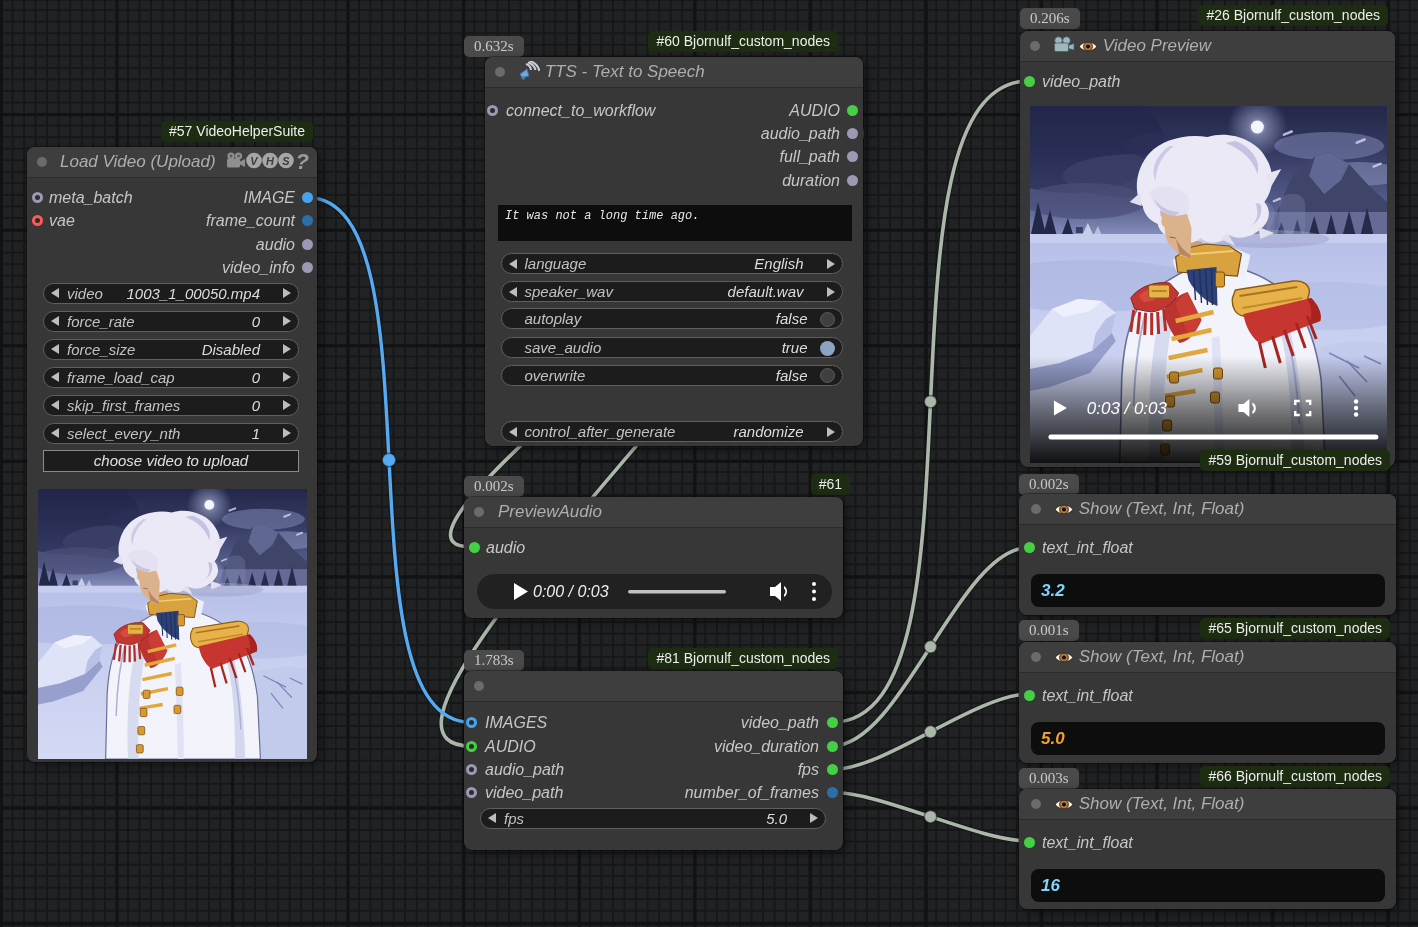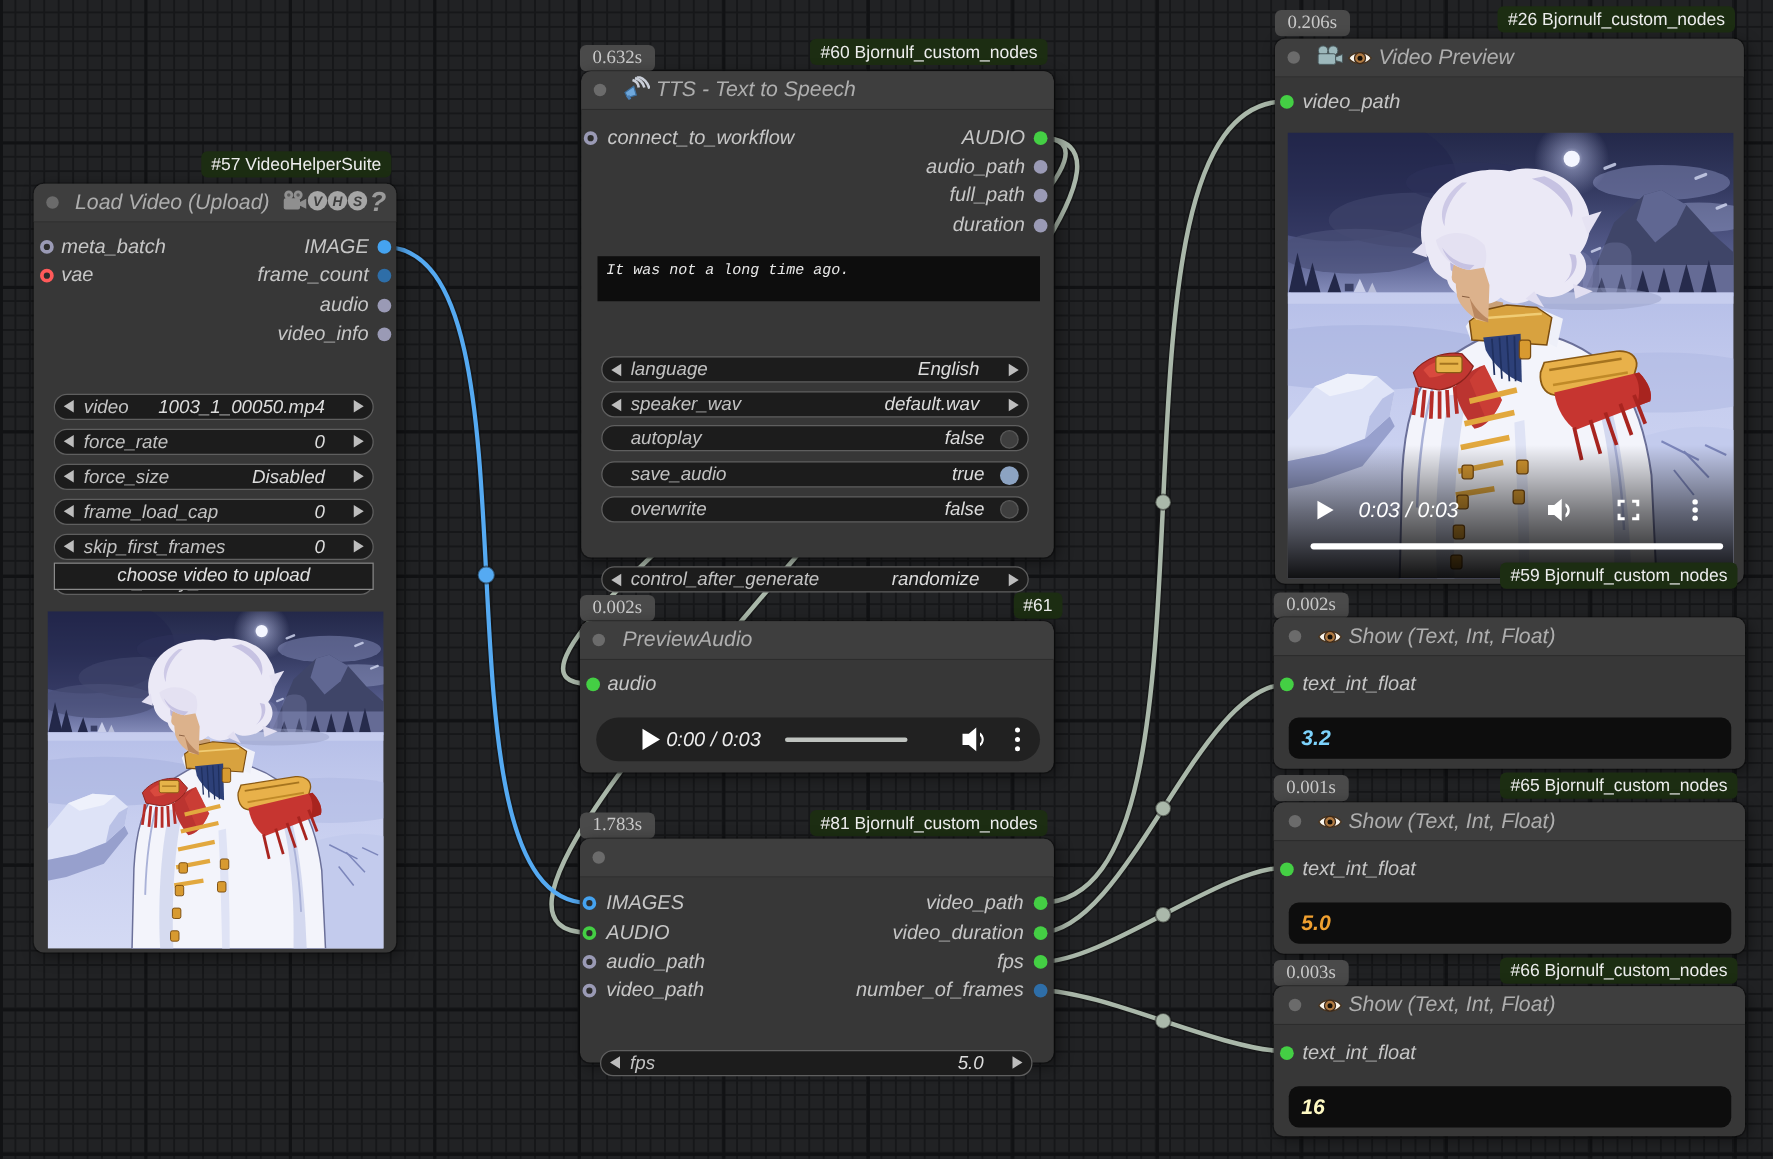--- a/index.html
+++ b/index.html
@@ -16,21 +16,21 @@
 .node{position:absolute;background:#373737;border-radius:8px;
 box-shadow:0 0 0 1px rgba(0,0,0,0.30), 3px 3px 12px rgba(0,0,0,0.45);font-style:italic;}
 .title{position:absolute;left:0;right:0;top:0;height:30px;background:#3e3e3e;
 border-radius:8px 8px 0 0;border-bottom:1px solid #2c2c2c;}
 .ttext{position:absolute;top:0;height:30px;line-height:30px;font-size:17px;color:#aeaeae;white-space:nowrap;}
 .tdot{position:absolute;width:10px;height:10px;border-radius:50%;background:#6b6b6b;top:10px;left:10px;}
 .lbl{position:absolute;font-size:16px;color:#c6c6c6;line-height:16px;white-space:nowrap;}
 .rlbl{position:absolute;font-size:16px;color:#c6c6c6;line-height:16px;white-space:nowrap;text-align:right;}
 .dotF{position:absolute;width:11px;height:11px;border-radius:50%;}
 .dotR{position:absolute;width:5px;height:5px;border-radius:50%;background:#2c2c2c;border:3px solid #999;}
-.pill{position:absolute;background:#1c1c1c;border:1px solid #5f5f5f;border-radius:11px;height:21px;box-sizing:border-box;margin-top:32px;}
+.pill{position:absolute;background:#1c1c1c;border:1px solid #5f5f5f;border-radius:11px;height:21px;box-sizing:border-box;}
 .pname{position:absolute;left:23px;top:0;height:19px;line-height:20px;font-size:15px;color:#c2c2c2;white-space:nowrap;}
 .pval{position:absolute;right:38px;top:0;height:19px;line-height:20px;font-size:15px;color:#dcdcdc;white-space:nowrap;}
 .arl{position:absolute;left:7px;top:4.5px;width:0;height:0;border:5px solid transparent;border-right:8px solid #bdbdbd;border-left:none;}
 .arr{position:absolute;right:7px;top:4.5px;width:0;height:0;border:5px solid transparent;border-left:8px solid #bdbdbd;border-right:none;}
 .badge{position:absolute;background:#1c2d12;border-radius:5px;color:#ededed;font-size:14px;height:21px;line-height:21px;padding:0 8px;white-space:nowrap;}
 .tbadge{position:absolute;background:#4a4a4a;border-radius:5px;color:#c9c9c9;font-size:15px;height:21px;line-height:21px;padding:0 10px;font-family:"Liberation Serif",serif;white-space:nowrap;}
 .vbox{position:absolute;background:#0d0d0d;border-radius:8px;}
 .vtext{position:absolute;font-size:17px;font-weight:bold;line-height:17px;}
 </style>
 </head>
@@ -301,21 +301,21 @@
       <span class="arr"></span>
     </div>
  <div style="position:absolute;left:16px;top:303px;width:256px;height:22px;box-sizing:border-box;background:#1c1c1c;border:1px solid #8a8a8a;text-align:center;line-height:20px;font-size:15px;color:#e0e0e0">choose video to upload</div>
  <svg width="269" height="270" viewBox="0 0 358 357" preserveAspectRatio="none" style="position:absolute;left:11px;top:342px">
       <use href="#scene"></use>
     </svg>
 </div>
 
 <div class="tbadge" style="left:464px;top:36px">0.632s</div>
 <div class="badge" style="right:580px;top:31px">#60 Bjornulf_custom_nodes</div>
-<div class="node" style="left:465px;top:57px;width:378px;height:389px">
+<div class="node" style="left:485px;top:57px;width:378px;height:389px">
  <div class="title"></div>
  <div class="tdot"></div>
  <div class="ttext" style="left:33px"><svg width="22" height="20" viewBox="0 0 22 20" style="vertical-align:-4px">
         <g stroke="#c9ced8" stroke-width="2.1" fill="none">
           <path d="M13,9 A7,7 0 0 0 8,3"></path>
           <path d="M16.5,10 A10.5,10.5 0 0 0 9,2.5" transform="translate(1,-1)"></path>
           <path d="M20,11 A14,14 0 0 0 10,1" transform="translate(1.5,-1)"></path>
         </g>
         <path d="M2,13 L9,8 11,15 4,17 Z" fill="#6fa8dc" stroke="#3d6f9e"></path>
         <path d="M3,16 l2,3 2,-1 -1.5,-3 Z" fill="#4a7fb5"></path>
@@ -500,14 +500,14 @@
  <div class="title"></div>
  <div class="tdot" style="left:12px"></div>
  <div class="ttext" style="left:35px"><svg width="20" height="15" viewBox="0 0 20 15" style="vertical-align:-3px">
         <path d="M1,7.5 C4.5,1.8 15.5,1.8 19,7.5 C15.5,13.2 4.5,13.2 1,7.5 Z" fill="#faf6ee" stroke="#46331f" stroke-width="1.1"></path>
         <circle cx="10" cy="7.5" r="4.4" fill="#b07a42" stroke="#3a281a"></circle>
         <circle cx="10" cy="7.5" r="2" fill="#140e06"></circle>
       </svg> Show (Text, Int, Float)</div>
  <div class="dotF" style="left:5px;top:48px;background:#44cf44"></div>
  <div class="lbl" style="left:23px;top:46px">text_int_float</div>
  <div class="vbox" style="left:12px;top:79.5px;width:354px;height:33.5px"></div>
- <div class="vtext" style="left:22px;top:88px;color:#fef9c3">16</div>
+ <div class="vtext" style="left:22px;top:88px;color:#7dd3fc">16</div>
 </div>
 
 </body></html>

